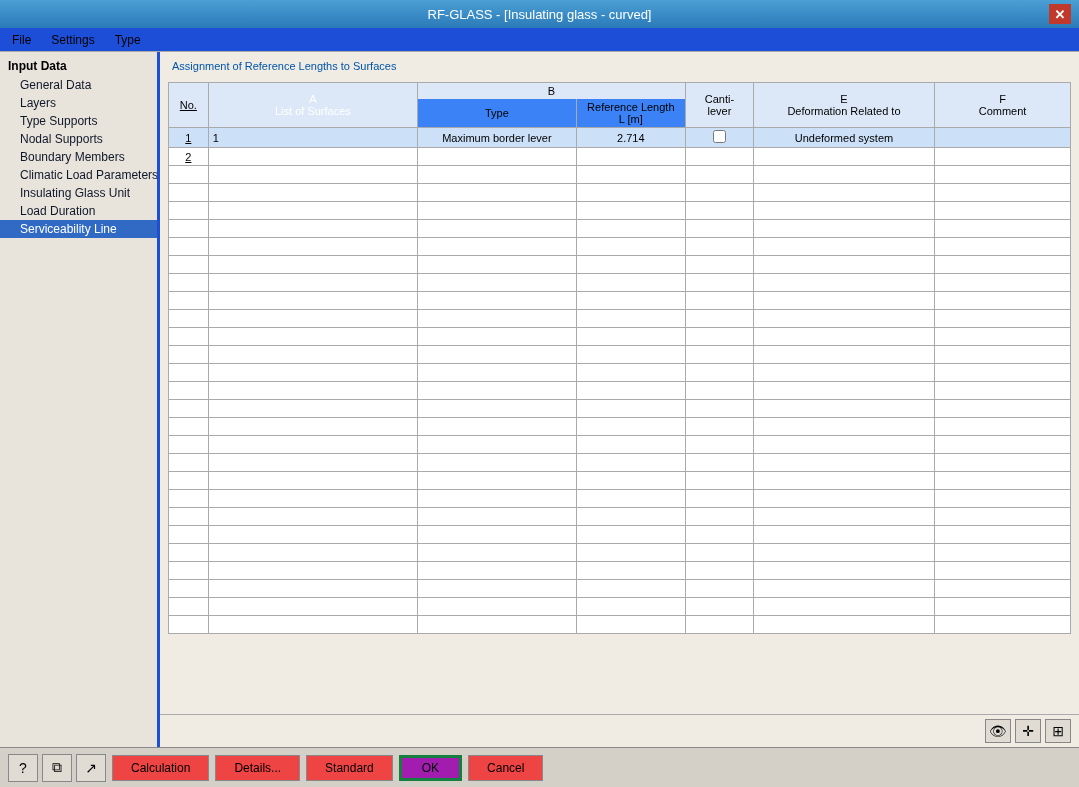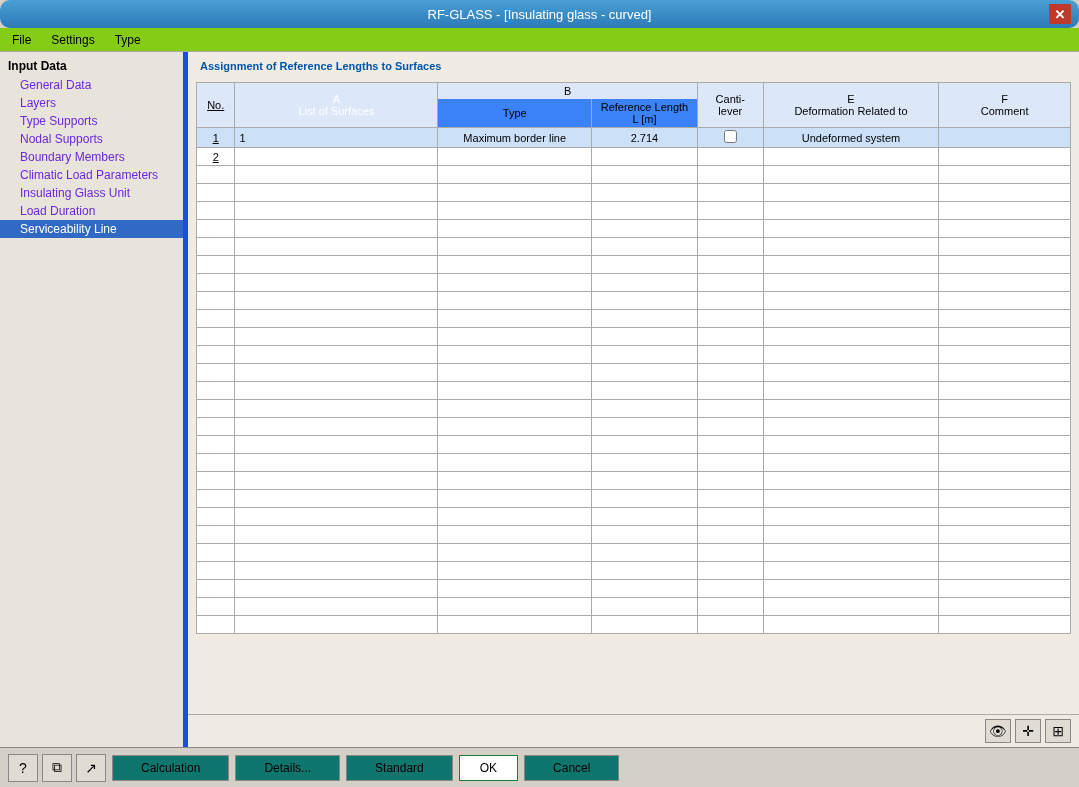--- a/index.html
+++ b/index.html
@@ -9,38 +9,37 @@
     .title-bar {
       background: linear-gradient(to bottom, #4a9fd4, #2a7ab8);
       color: white;
       text-align: center;
       padding: 4px 8px;
       font-size: 13px;
       display: flex;
       align-items: center;
       justify-content: space-between;
       height: 28px;
-      border-radius: 10px;
     }
     .title-bar-title { flex: 1; text-align: center; }
     .title-bar-close {
       background: #c0392b;
       border: none;
       color: white;
       font-weight: bold;
       font-size: 13px;
       width: 22px;
       height: 20px;
       cursor: pointer;
       display: flex; align-items: center; justify-content: center;
     }
 
     
     .menu-bar {
-      background: #84cc16;
+      background: #1d4ed8;
       border-bottom: 1px solid #aaa;
       padding: 2px 4px;
       display: flex;
       gap: 4px;
       height: 24px;
       align-items: center;
     }
     .menu-item {
       padding: 2px 8px;
       cursor: pointer;
@@ -48,38 +47,38 @@
     }
 
     
     .main-layout {
       display: flex;
       height: calc(787px - 28px - 24px - 40px);
     }
 
     
     .sidebar {
-      width: 188px;
+      width: 160px;
       background: #e8e4dc;
-      border-right: 5px solid #1d4ed8;
+      border-right: 3px solid #1d4ed8;
       padding: 4px 0;
       overflow-y: auto;
       flex-shrink: 0;
     }
     .sidebar-section-header {
       font-weight: bold;
       padding: 3px 8px;
       font-size: 12px;
       color: #000;
     }
     .sidebar-item {
       padding: 2px 8px 2px 20px;
       font-size: 12px;
       cursor: pointer;
-      color: #6d28d9;
+      color: #0f172a;
       white-space: nowrap;
     }
     .sidebar-item.active {
       background: #316ac5;
       color: white;
     }
 
     
     .content-area {
       flex: 1;
@@ -95,21 +94,20 @@
     .content-title {
       font-size: 14px;
       font-weight: bold;
       color: #000;
       margin-bottom: 4px;
     }
     .content-subtitle {
       font-size: 11px;
       color: #0055aa;
       margin-bottom: 6px;
-      font-weight: bold;
     }
 
     
     .table-container {
       flex: 1;
       overflow: auto;
       padding: 0 8px 8px 8px;
     }
     table {
       border-collapse: collapse;
@@ -186,33 +184,33 @@
       width: 30px;
       height: 28px;
       background: #e0dcd4;
       border: 1px solid #888;
       cursor: pointer;
       display: flex; align-items: center; justify-content: center;
       font-size: 14px;
     }
     .footer-btn {
       height: 26px;
-      padding: 0 28px;
-      background: #0f766e;
+      padding: 0 18px;
+      background: #ef4444;
       border: 1px solid #888;
       cursor: pointer;
       font-size: 12px;
     }
     .footer-center { flex: 1; display: flex; justify-content: center; }
     .footer-right { display: flex; gap: 6px; }
     .footer-btn-ok {
       height: 26px;
       padding: 0 20px;
-      background: #ffffff;
-      border: 1px solid #15803d;
+      background: #a21caf;
+      border: 3px solid #15803d;
       cursor: pointer;
       font-size: 12px;
     }
   </style>
 </head>
 <body>
 
 <div class="title-bar">
   <div style="width:22px;"></div>
   <div class="title-bar-title">RF-GLASS - [Insulating glass - curved]</div>
@@ -269,21 +267,21 @@
           </tr>
           <tr class="header-row2">
             <th class="col-b-type">Type</th>
             <th class="col-b-l">Reference Length<br>L [m]</th>
           </tr>
         </thead>
         <tbody>
           <tr class="data-row selected">
             <td class="no-col">1</td>
             <td class="col-a" style="text-align:left; padding-left:4px;">1</td>
-            <td class="col-b-type">Maximum border line</td>
+            <td class="col-b-type">Maximum border lever</td>
             <td class="col-b-l">2.714</td>
             <td class="col-d checkbox-cell"><input type="checkbox" style=""></td>
             <td class="col-e">Undeformed system</td>
             <td class="col-f"></td>
           </tr>
           <tr class="data-row">
             <td class="no-col">2</td>
             <td class="col-a"></td>
             <td class="col-b-type"></td>
             <td class="col-b-l"></td>

